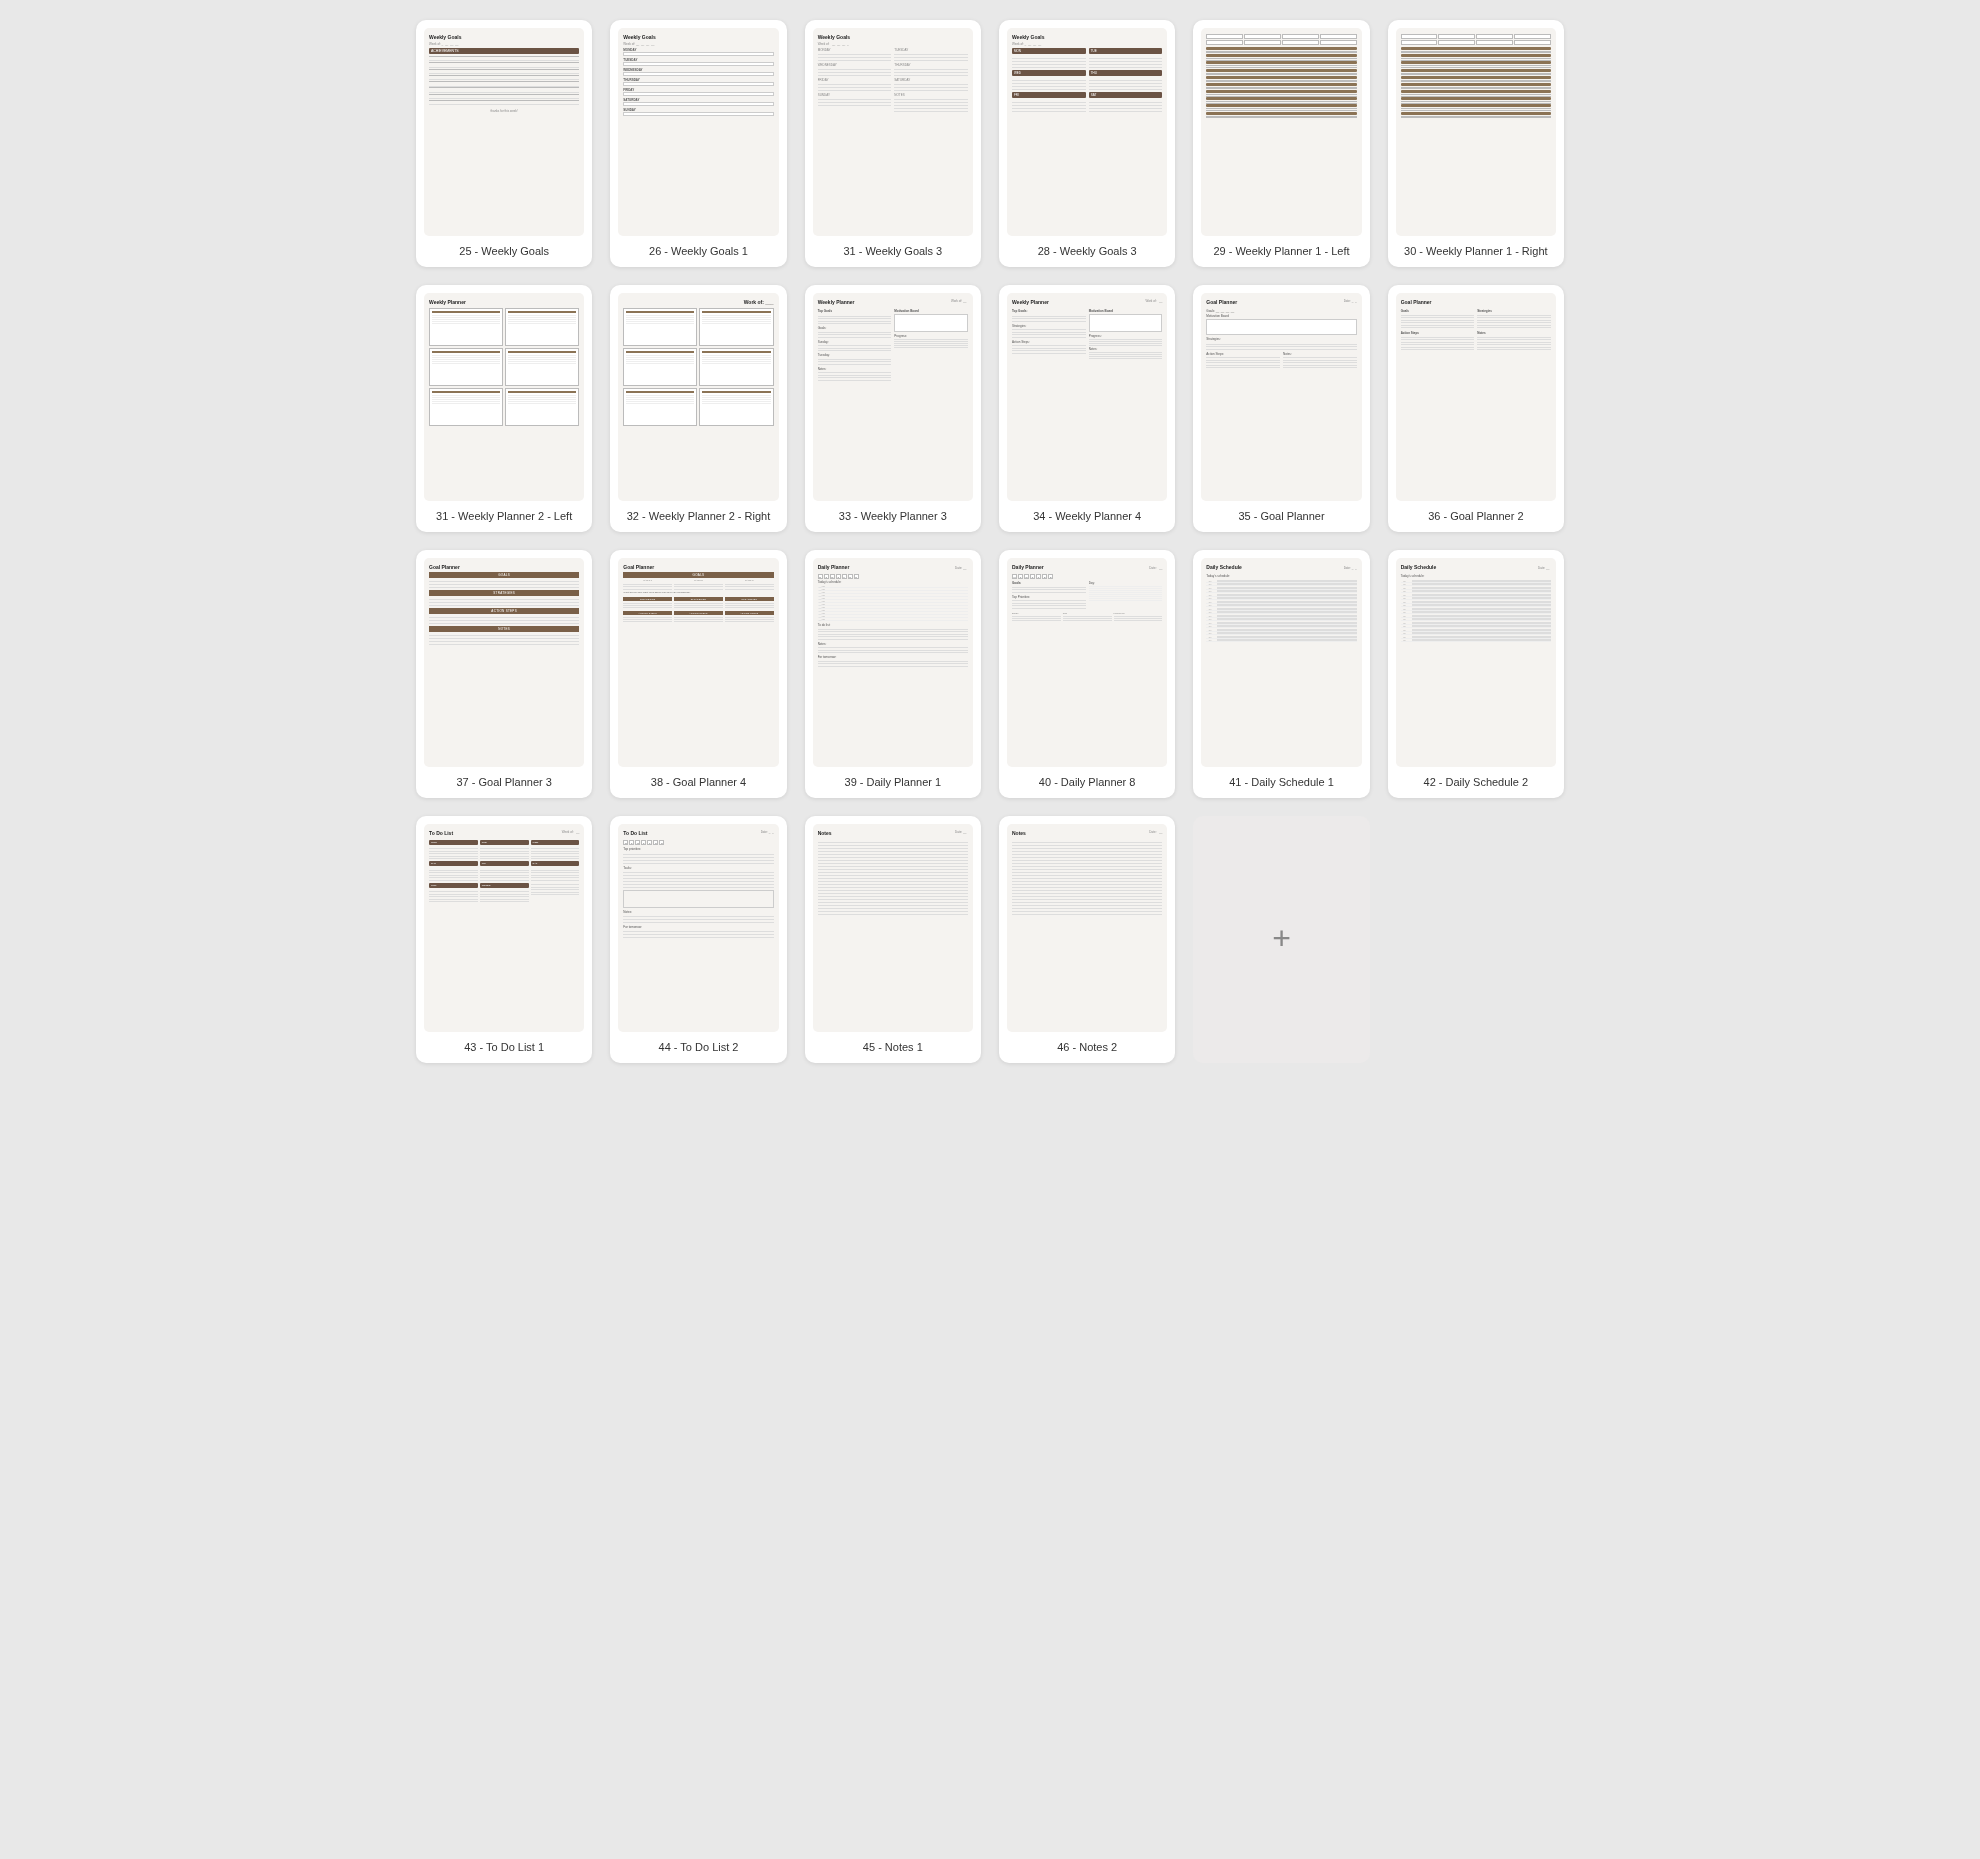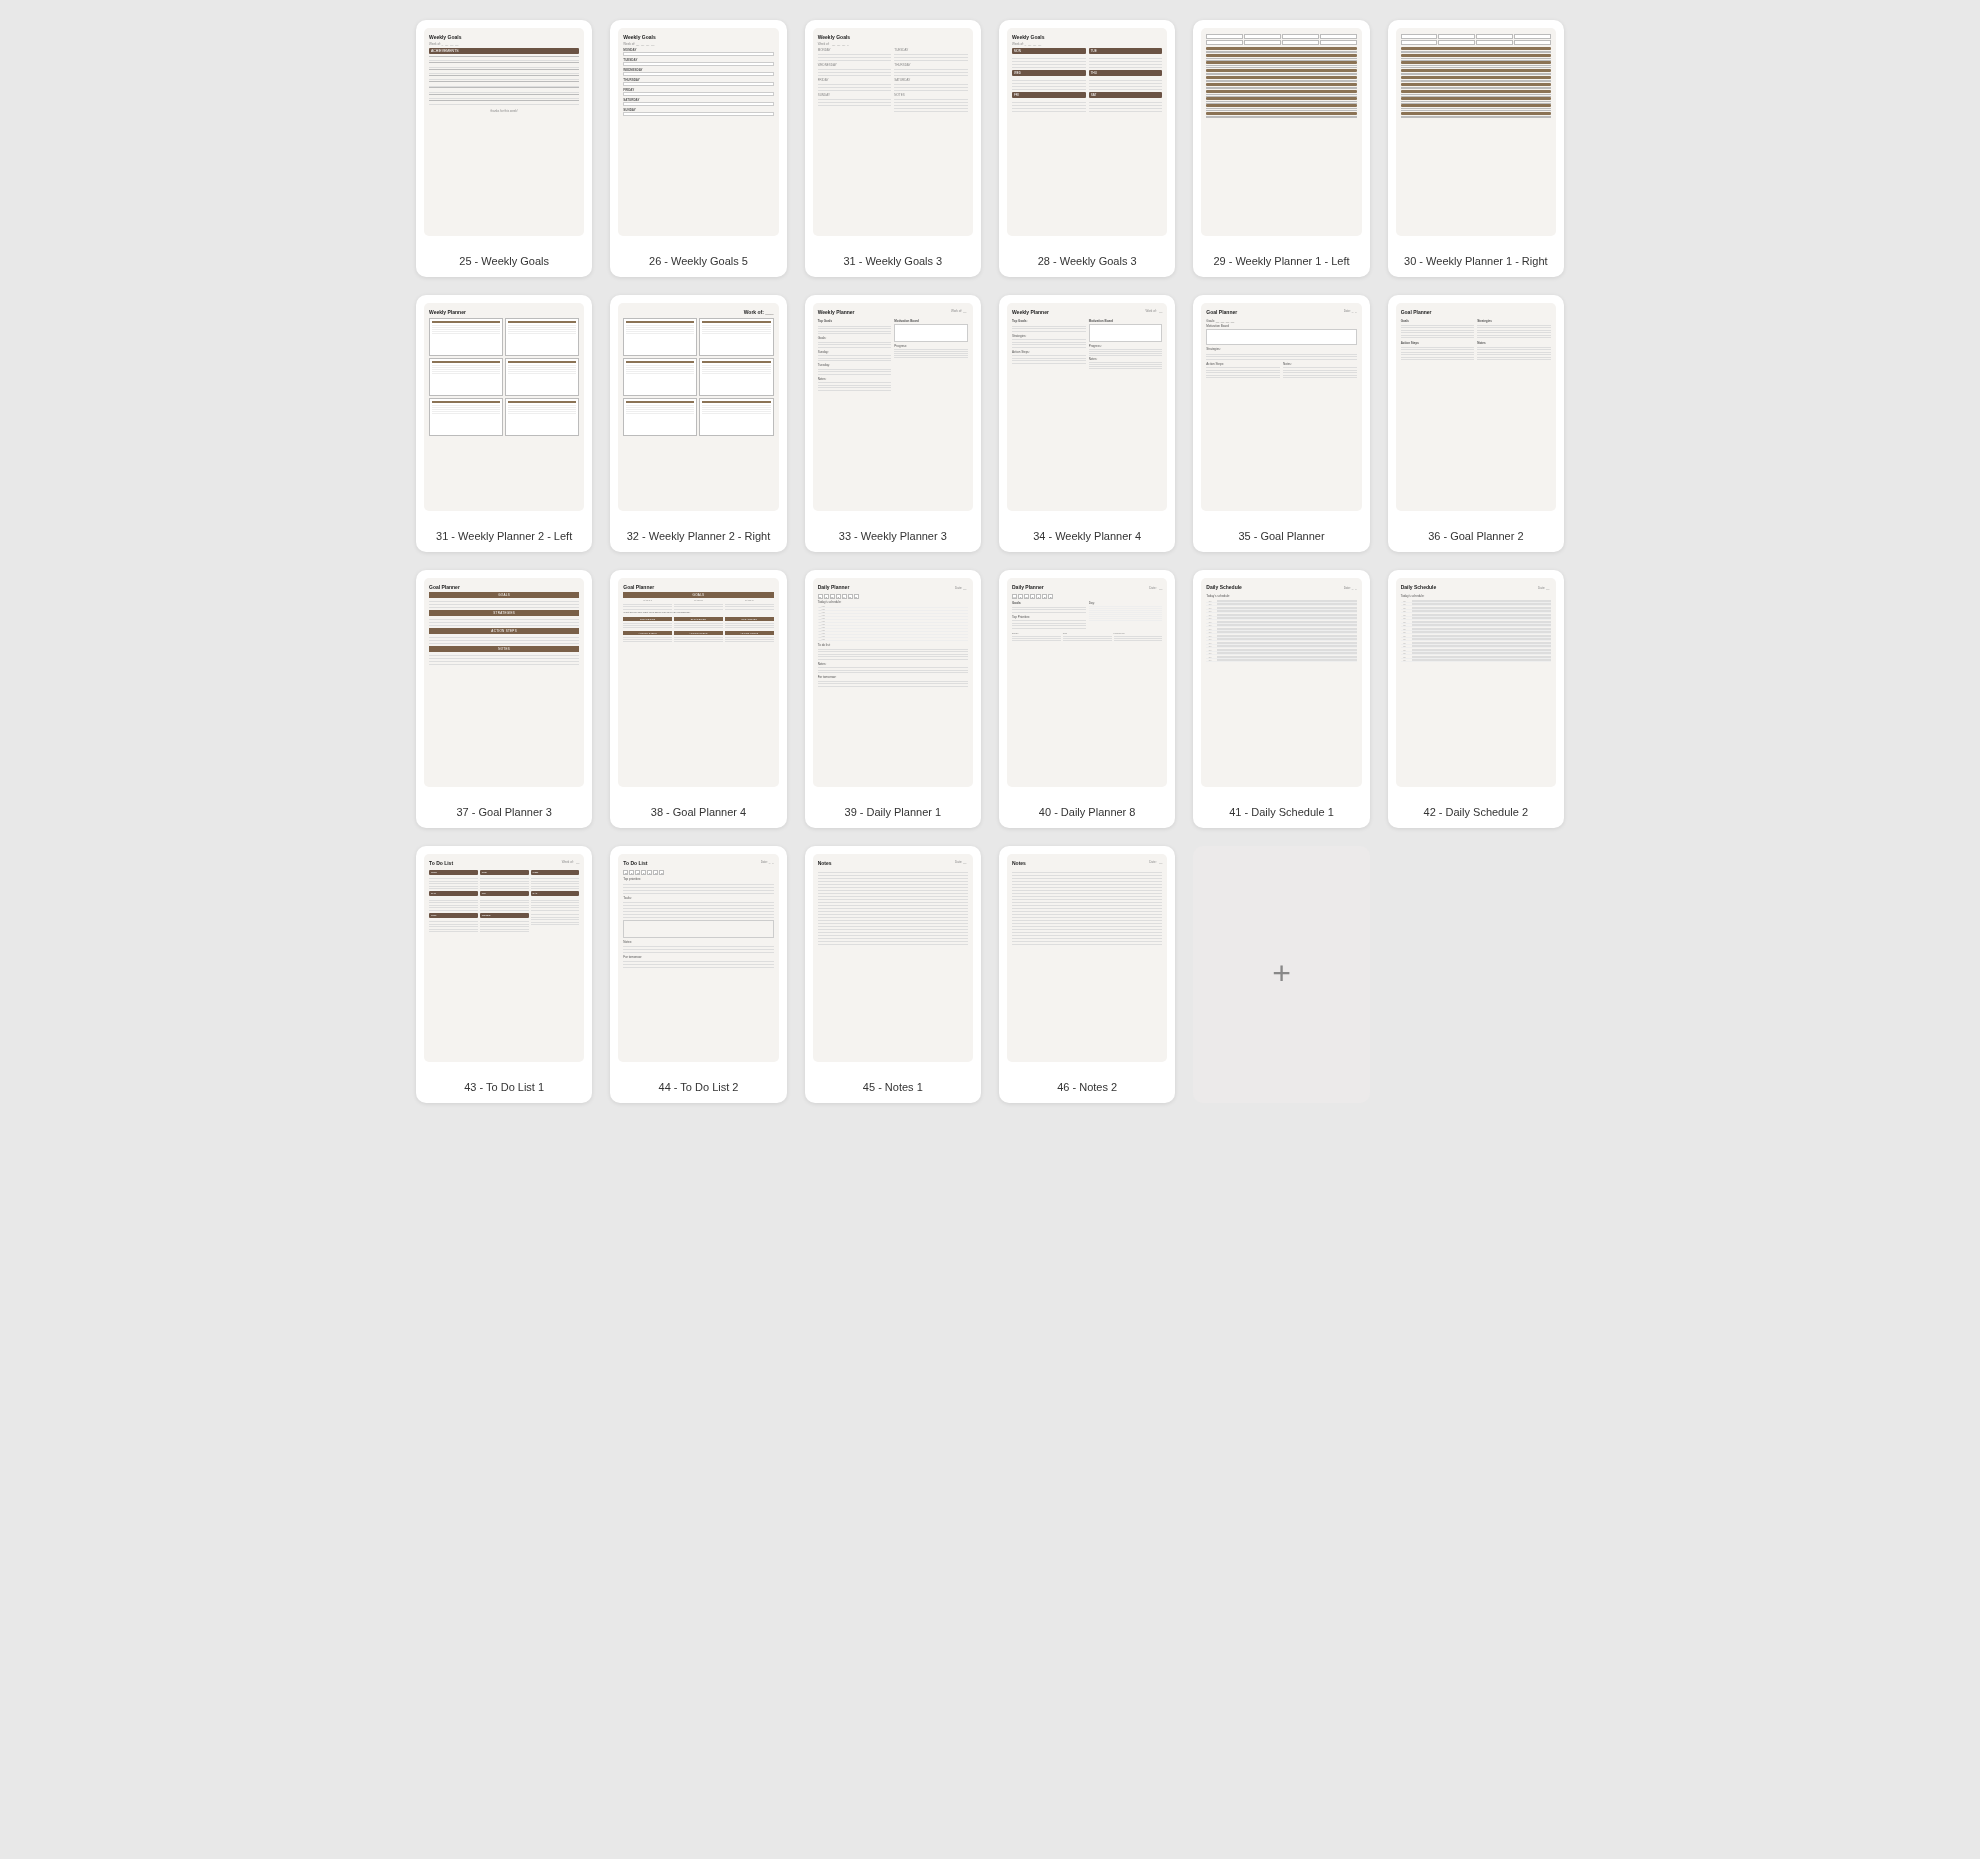--- a/index.html
+++ b/index.html
@@ -32,21 +32,21 @@
       border-radius: 5px;
       overflow: hidden;
       position: relative;
       margin-bottom: 7px;
     }
     .card-label {
       font-size: 11px;
       color: #333;
       text-align: right;
       font-weight: 500;
-      margin-top: 12px;
+      margin-top: 2px;
     }
     
     .preview-inner {
       width: 100%;
       height: 100%;
       padding: 6px 5px;
       font-size: 3.5px;
       color: #555;
       position: relative;
     }
@@ -161,21 +161,21 @@
           <div style="border:0.5px solid #ccc;height:4px;margin-bottom:1px;background:#fff;"></div>
 
           <div style="font-size:3px;font-weight:bold;color:#555;margin-top:2px;">SATURDAY</div>
           <div style="border:0.5px solid #ccc;height:4px;margin-bottom:1px;background:#fff;"></div>
 
           <div style="font-size:3px;font-weight:bold;color:#555;margin-top:2px;">SUNDAY</div>
           <div style="border:0.5px solid #ccc;height:4px;margin-bottom:1px;background:#fff;"></div>
 
       </div>
       </div>
-      <div class="card-label">26 - Weekly Goals 5</div>
+      <div class="card-label">26 - Weekly Goals 1</div>
     </div>
     <div class="card">
       <div class="card-preview">
         <div class="preview-inner">
         <div class="preview-title">Weekly Goals</div>
         <div style="font-size:3px;color:#888;margin-bottom:2px;">Week of: ___________</div>
         <div class="preview-col2">
           <div class="preview-col">
             <div style="font-size:3px;color:#888;">MONDAY</div>
             <div style="height:3px;border-bottom:0.5px solid #ddd;"></div>

